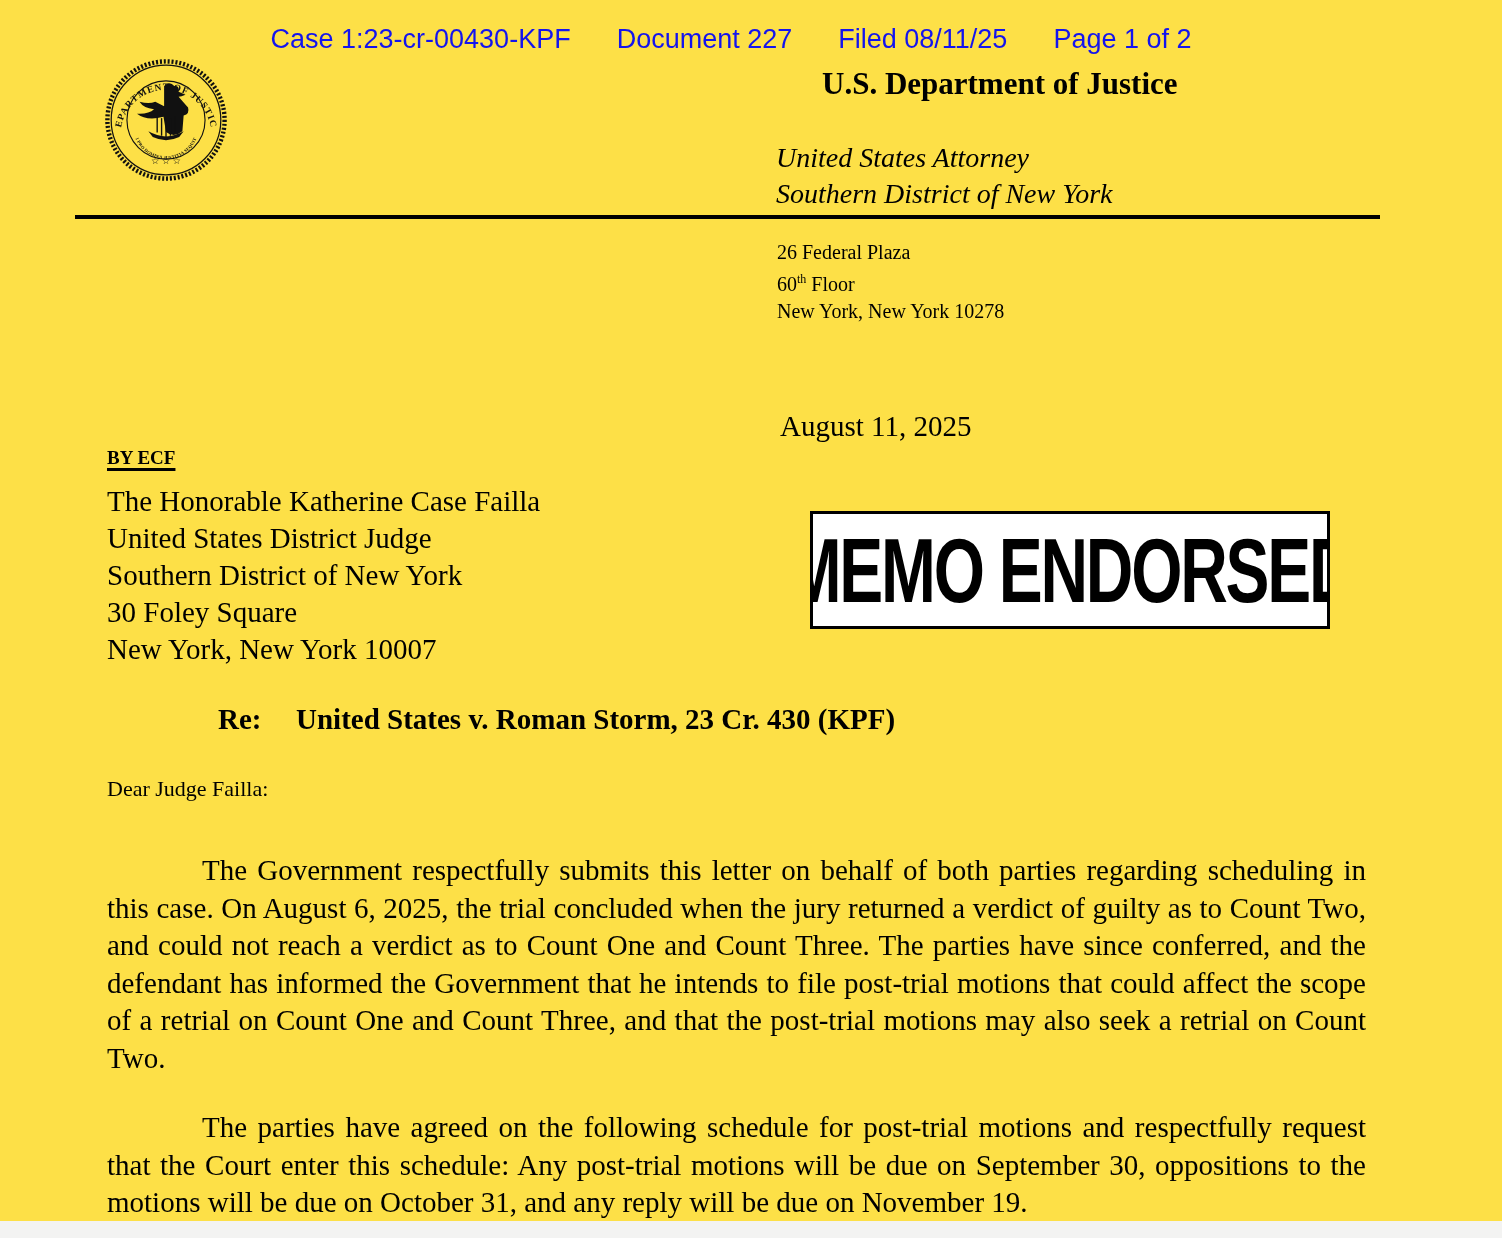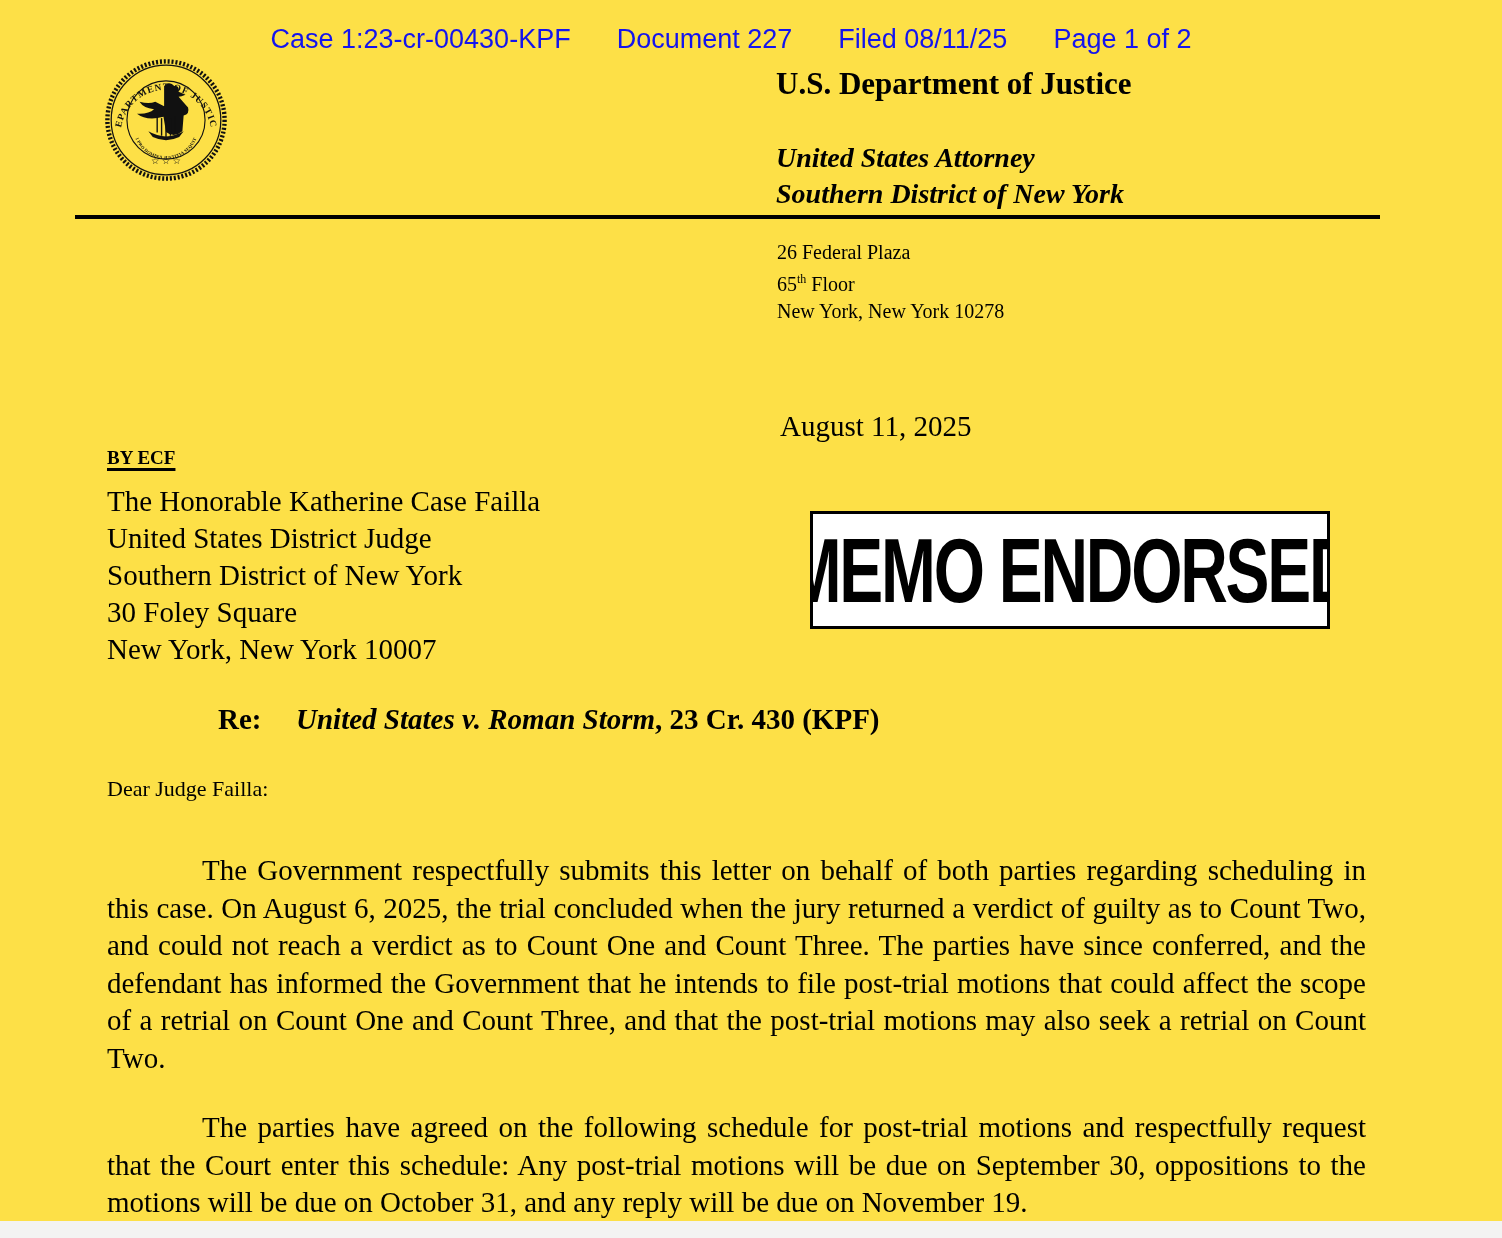--- a/index.html
+++ b/index.html
@@ -18,26 +18,26 @@
     display:flex; justify-content:center; gap:46px;
     font-family:"Liberation Sans", sans-serif;
     font-size:27px; color:#1414ee; white-space:nowrap;
   }
 
   
   .seal { position:absolute; left:103px; top:57px; width:126px; height:126px; }
 
   
   .dept {
-    position:absolute; left:776px; top:66px;
+    position:absolute; left:822px; top:66px;
     font-size:31px; font-weight:bold;
   }
   .usa-office {
     position:absolute; left:776px; top:140px;
-    font-size:28px; font-style:italic; line-height:36px;font-weight:bold;
+    font-size:28px; font-style:italic; line-height:36px;
   }
   .letter-rule {
     position:absolute; left:75px; top:215px;
     width:1305px; height:4px; background:#000;
   }
   .office-address {
     position:absolute; left:777px; top:239px;
     font-size:20px; line-height:27px;
   }
   .office-address sup { font-size:12px; }
@@ -67,21 +67,21 @@
     font-weight:bold; font-size:89px; line-height:1;
     letter-spacing:-3px; white-space:nowrap;
     transform:scale(0.74, 1.02);
   }
 
   .re-line {
     position:absolute; left:218px; top:703px;
     font-size:29px; font-weight:bold; white-space:nowrap;
   }
   .re-label { display:inline-block; width:78px; }
-  .re-case-name { font-style:italic; }
+  .re-case-name { }
 
   .salutation { position:absolute; left:107px; top:776px; font-size:22px; }
 
   .body-para {
     position:absolute; left:107px; width:1259px;
     font-size:29px; line-height:37.6px;
     text-align:justify; text-indent:95px; margin:0;
   }
   .para-1 { top:852px; }
   .para-2 { top:1109px; }
@@ -132,21 +132,21 @@
   </svg>
 
   <div class="dept">U.S. Department of Justice</div>
   <div class="usa-office">
     <div>United States Attorney</div>
     <div>Southern District of New York</div>
   </div>
   <div class="letter-rule"></div>
   <div class="office-address">
     <div>26 Federal Plaza</div>
-    <div><span>65</span><sup>th</sup><span> Floor</span></div>
+    <div><span>60</span><sup>th</sup><span> Floor</span></div>
     <div>New York, New York 10278</div>
   </div>
 
   <div class="date-line">August 11, 2025</div>
 
   <div class="delivery-method">BY ECF</div>
   <div class="recipient">
     <div>The Honorable Katherine Case Failla</div>
     <div>United States District Judge</div>
     <div>Southern District of New York</div>

